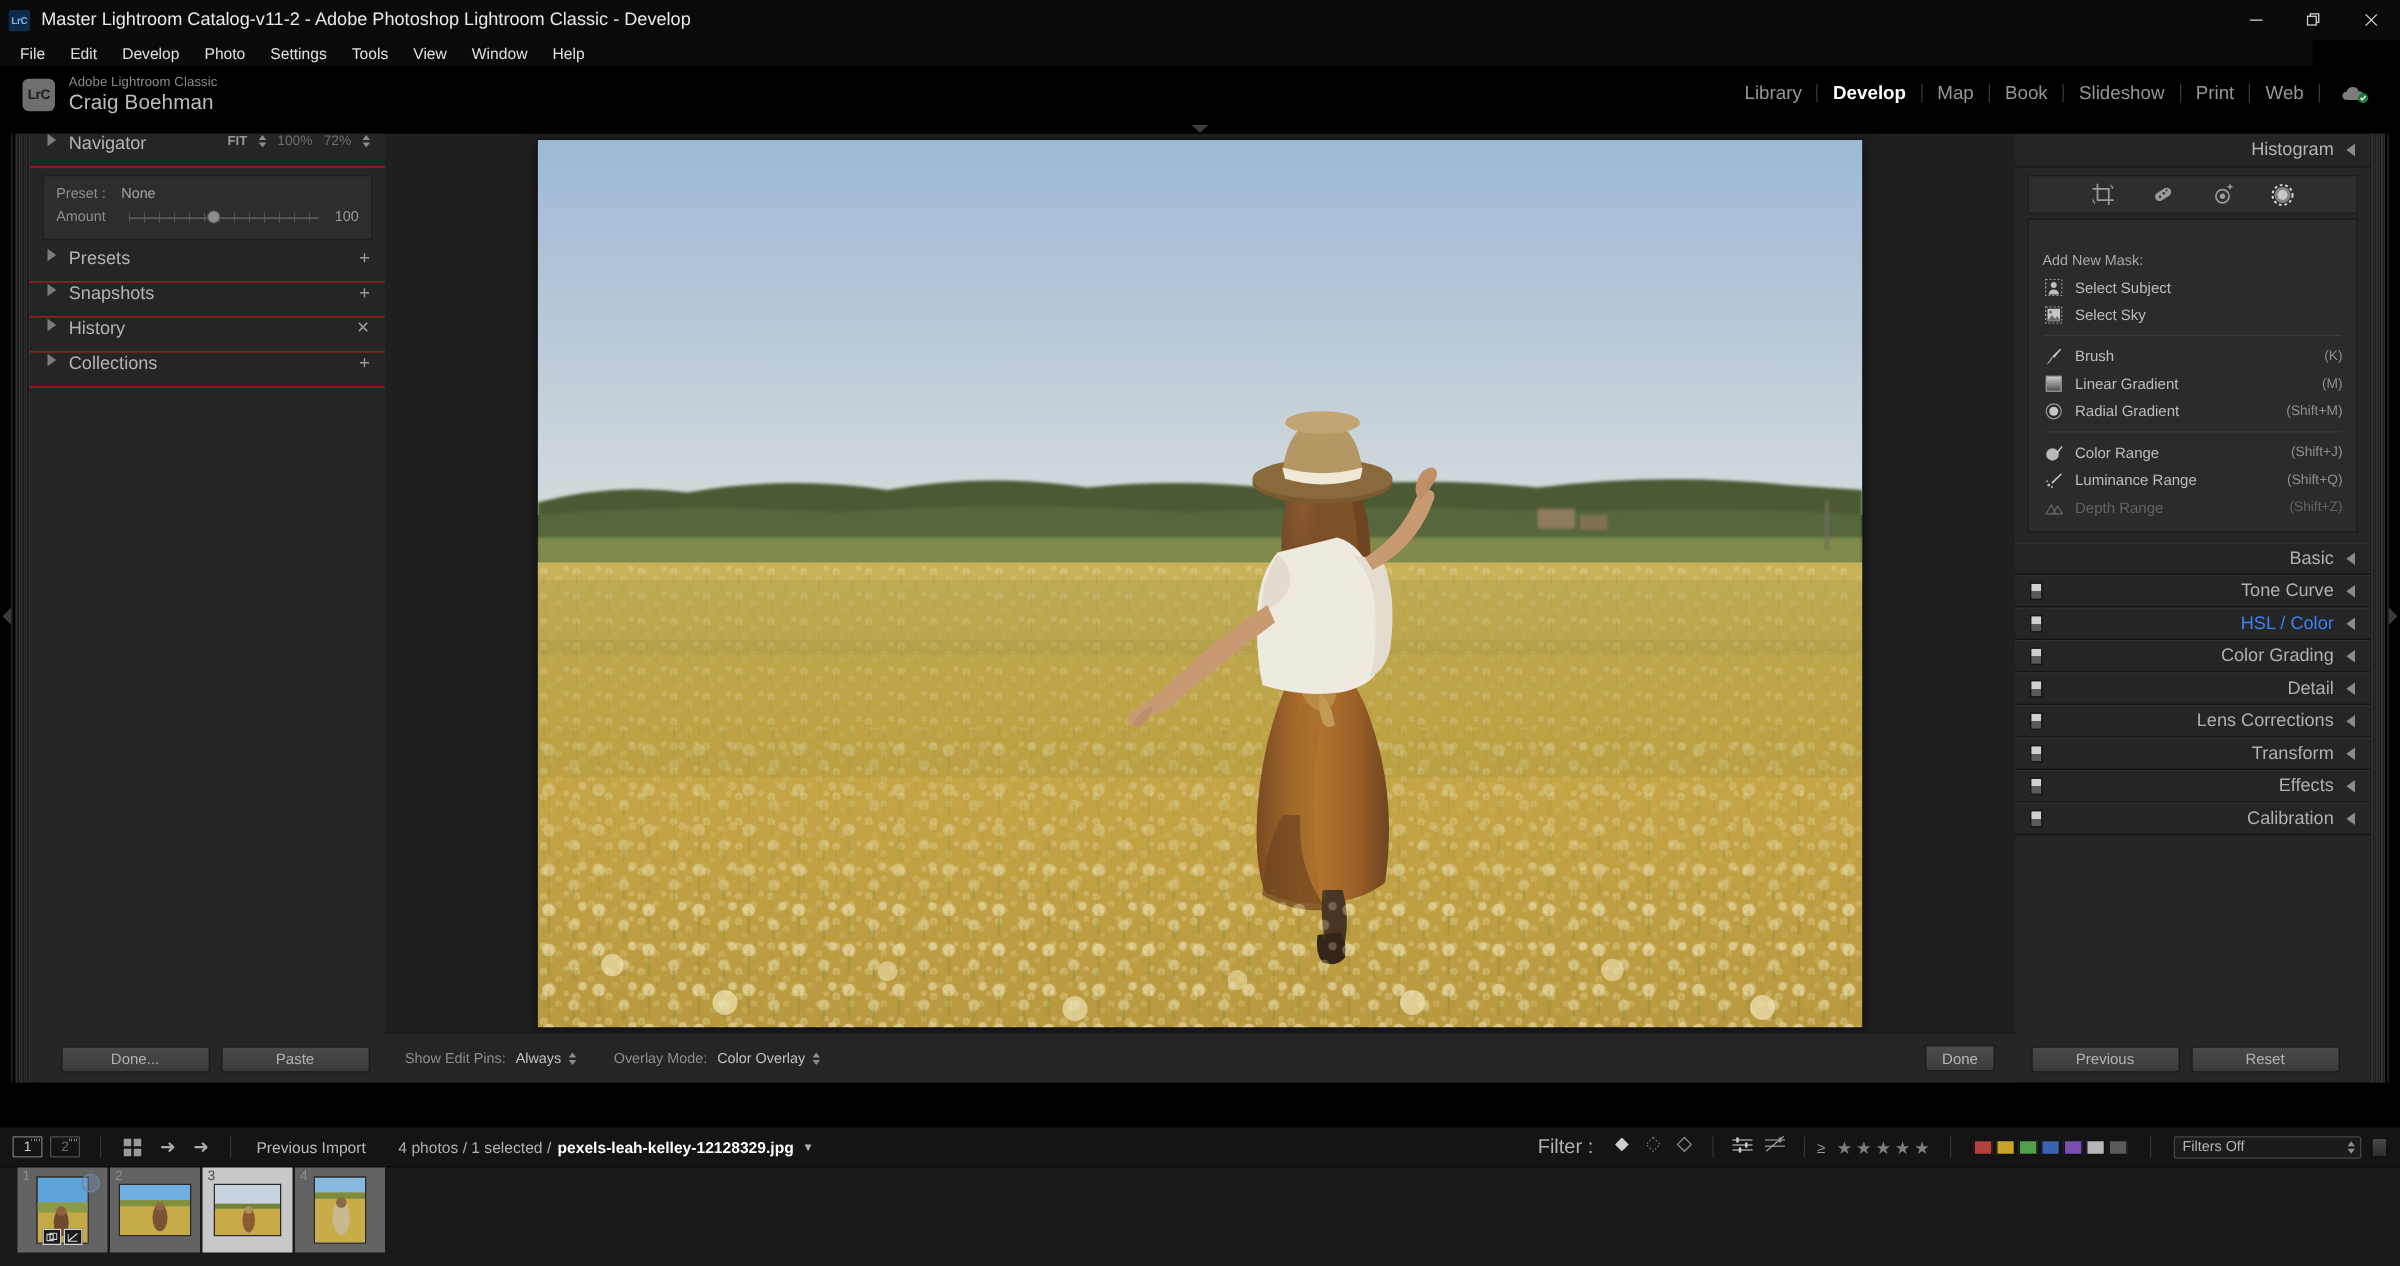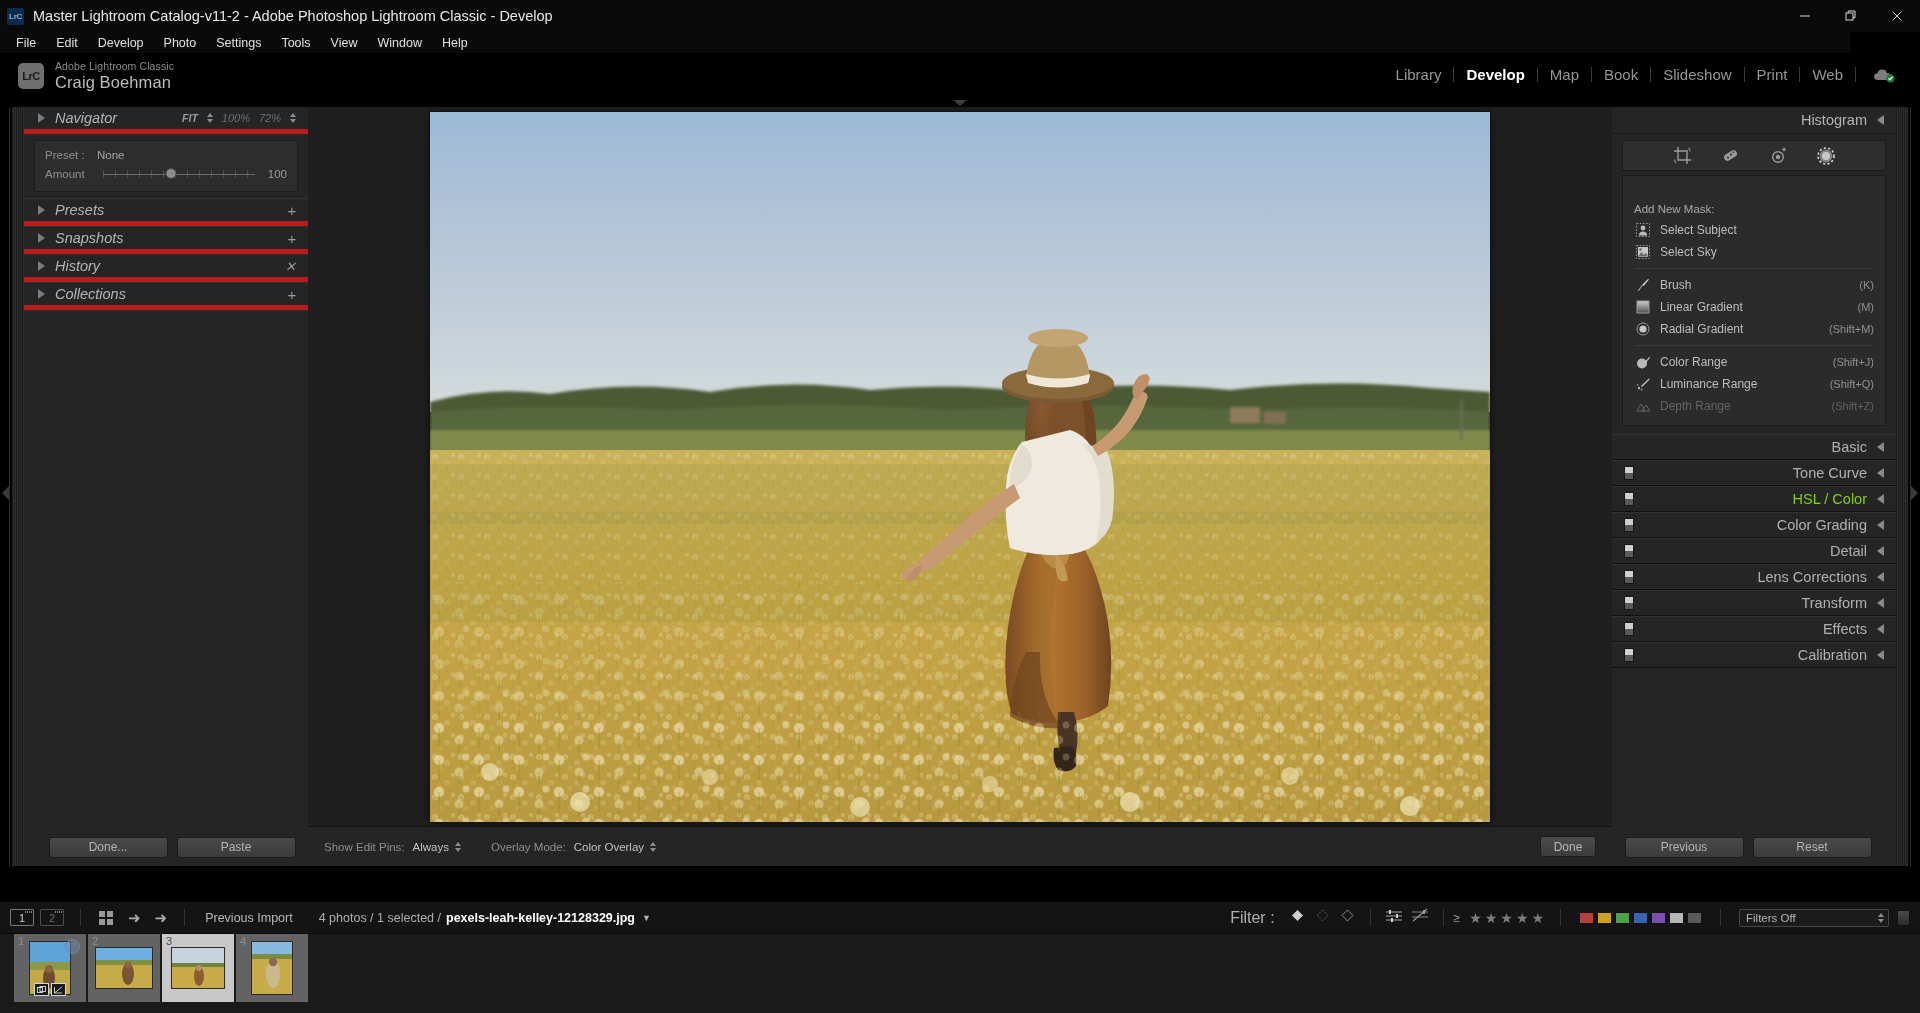--- a/index.html
+++ b/index.html
@@ -74,24 +74,23 @@
     position: absolute; left: 12px; top: 107px; width: 296px; height: 759px;
     background: #252525;
   }
   .lp-rail {
     position: absolute; left: 0; top: 0; width: 12px; height: 759px;
     background: repeating-linear-gradient(90deg,#1e1e1e 0 1px,#2e2e2e 1px 2px);
   }
   .lp-inner { position: absolute; left: 12px; top: 0; right: 0; bottom: 0; }
 
   .panel-header {
-    position: relative; height: 27px; display: flex; align-items: center;
-    padding: 0 12px 0 14px; border-bottom: 5px solid #b91c1c;
+    position: relative; height: 27px; display: flex; align-items: flex-start;
+    padding: 0 12px 0 14px; border-bottom: 1px solid #b91c1c;
     background: #252525;
-    font-style: italic;
   }
   .panel-header .tri {
     width: 0; height: 0; border-top: 5px solid transparent; border-bottom: 5px solid transparent;
     border-left: 7px solid #7b7b7b; margin-right: 10px;
   }
   .panel-title { font-size: 14.5px; color: #b4b4b4; }
   .nav-zooms { margin-left: auto; display: flex; align-items: center; gap: 9px; }
   .nz { font-size: 11px; color: #9a9a9a; }
   .nz.dim { color: #6e6e6e; }
   .stepper { display: inline-flex; flex-direction: column; gap: 2px; }
@@ -779,21 +778,21 @@
       </div>
 
       <div class="rp-section">
         <div class="rp-switch"></div>
         <div class="stitle">Tone Curve</div>
         <div class="tri-l"></div>
       </div>
 
       <div class="rp-section">
         <div class="rp-switch"></div>
-        <div class="stitle dim" style="color:#84cc16;">HSL / Color</div>
+        <div class="stitle dim" style="color:#3b82f6;">HSL / Color</div>
         <div class="tri-l"></div>
       </div>
 
       <div class="rp-section">
         <div class="rp-switch"></div>
         <div class="stitle">Color Grading</div>
         <div class="tri-l"></div>
       </div>
 
       <div class="rp-section">

